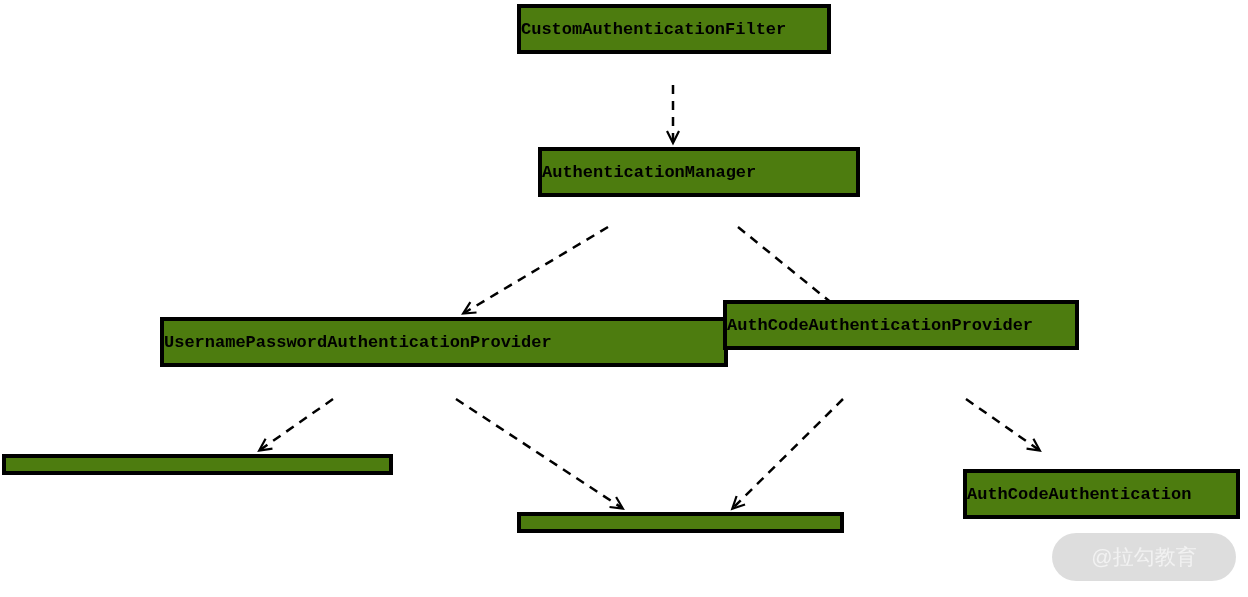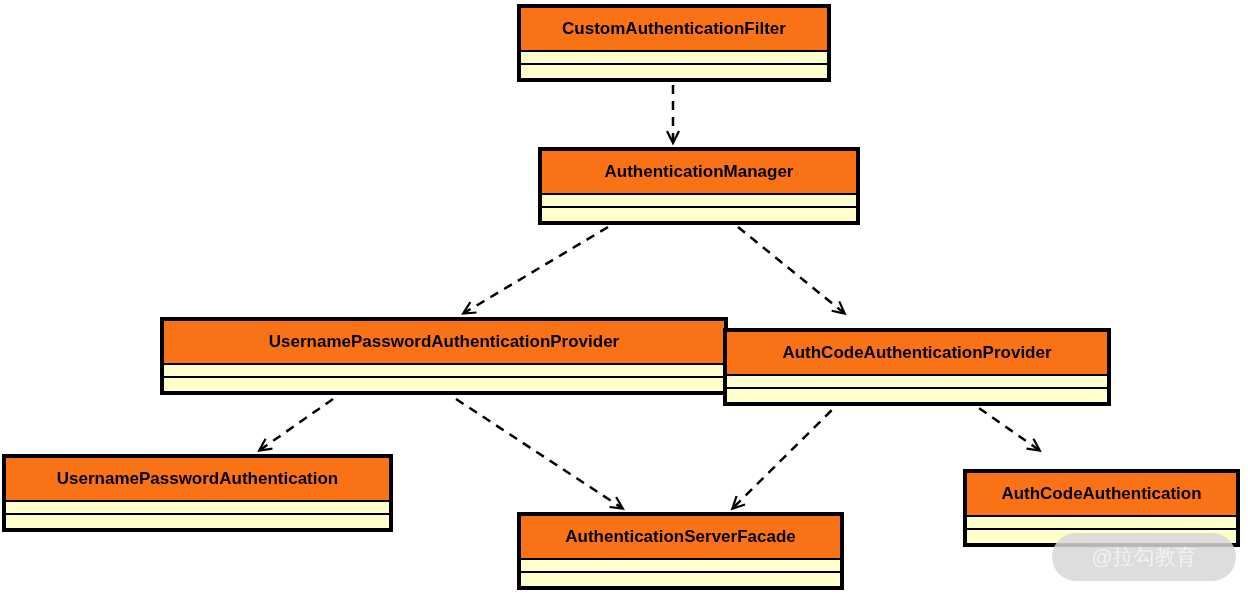--- a/index.html
+++ b/index.html
@@ -19,23 +19,24 @@
     position: absolute;
     left: 0;
     top: 0;
     width: 1248px;
     height: 597px;
   }
   .uml-class {
     position: absolute;
     box-sizing: border-box;
     border: 4px solid #000000;
-    background: #f97316;
+    background: #4d7c0f;
     display: flex;
-    flex-direction: column;
+    flex-direction: row;
+    font-family: Liberation Mono, monospace;
   }
   .uml-title {
     height: 42px;
     display: flex;
     align-items: center;
     justify-content: center;
     font-weight: bold;
     font-size: 17px;
     color: #000000;
     letter-spacing: 0px;
@@ -107,38 +108,36 @@
   </div>
 
   <div class="uml-class" style="left:160px; top:317px; width:568px;">
     <div class="uml-title">UsernamePasswordAuthenticationProvider</div>
     <div class="uml-sep"></div>
     <div class="uml-attrs"></div>
     <div class="uml-sep"></div>
     <div class="uml-ops"></div>
   </div>
 
-  <div class="uml-class" style="left:723px; top:328px; width:388px;">
+  <div class="uml-class" style="left:723px; top:300px; width:356px;">
     <div class="uml-title">AuthCodeAuthenticationProvider</div>
     <div class="uml-sep"></div>
     <div class="uml-attrs"></div>
     <div class="uml-sep"></div>
     <div class="uml-ops"></div>
   </div>
 
   <div class="uml-class" style="left:2px; top:454px; width:391px;">
-    <div class="uml-title">UsernamePasswordAuthentication</div>
     <div class="uml-sep"></div>
     <div class="uml-attrs"></div>
     <div class="uml-sep"></div>
     <div class="uml-ops"></div>
   </div>
 
   <div class="uml-class" style="left:517px; top:512px; width:327px;">
-    <div class="uml-title">AuthenticationServerFacade</div>
     <div class="uml-sep"></div>
     <div class="uml-attrs"></div>
     <div class="uml-sep"></div>
     <div class="uml-ops"></div>
   </div>
 
   <div class="uml-class" style="left:963px; top:454px; width:277px;margin-top:15px;">
     <div class="uml-title">AuthCodeAuthentication</div>
     <div class="uml-sep"></div>
     <div class="uml-attrs"></div>

